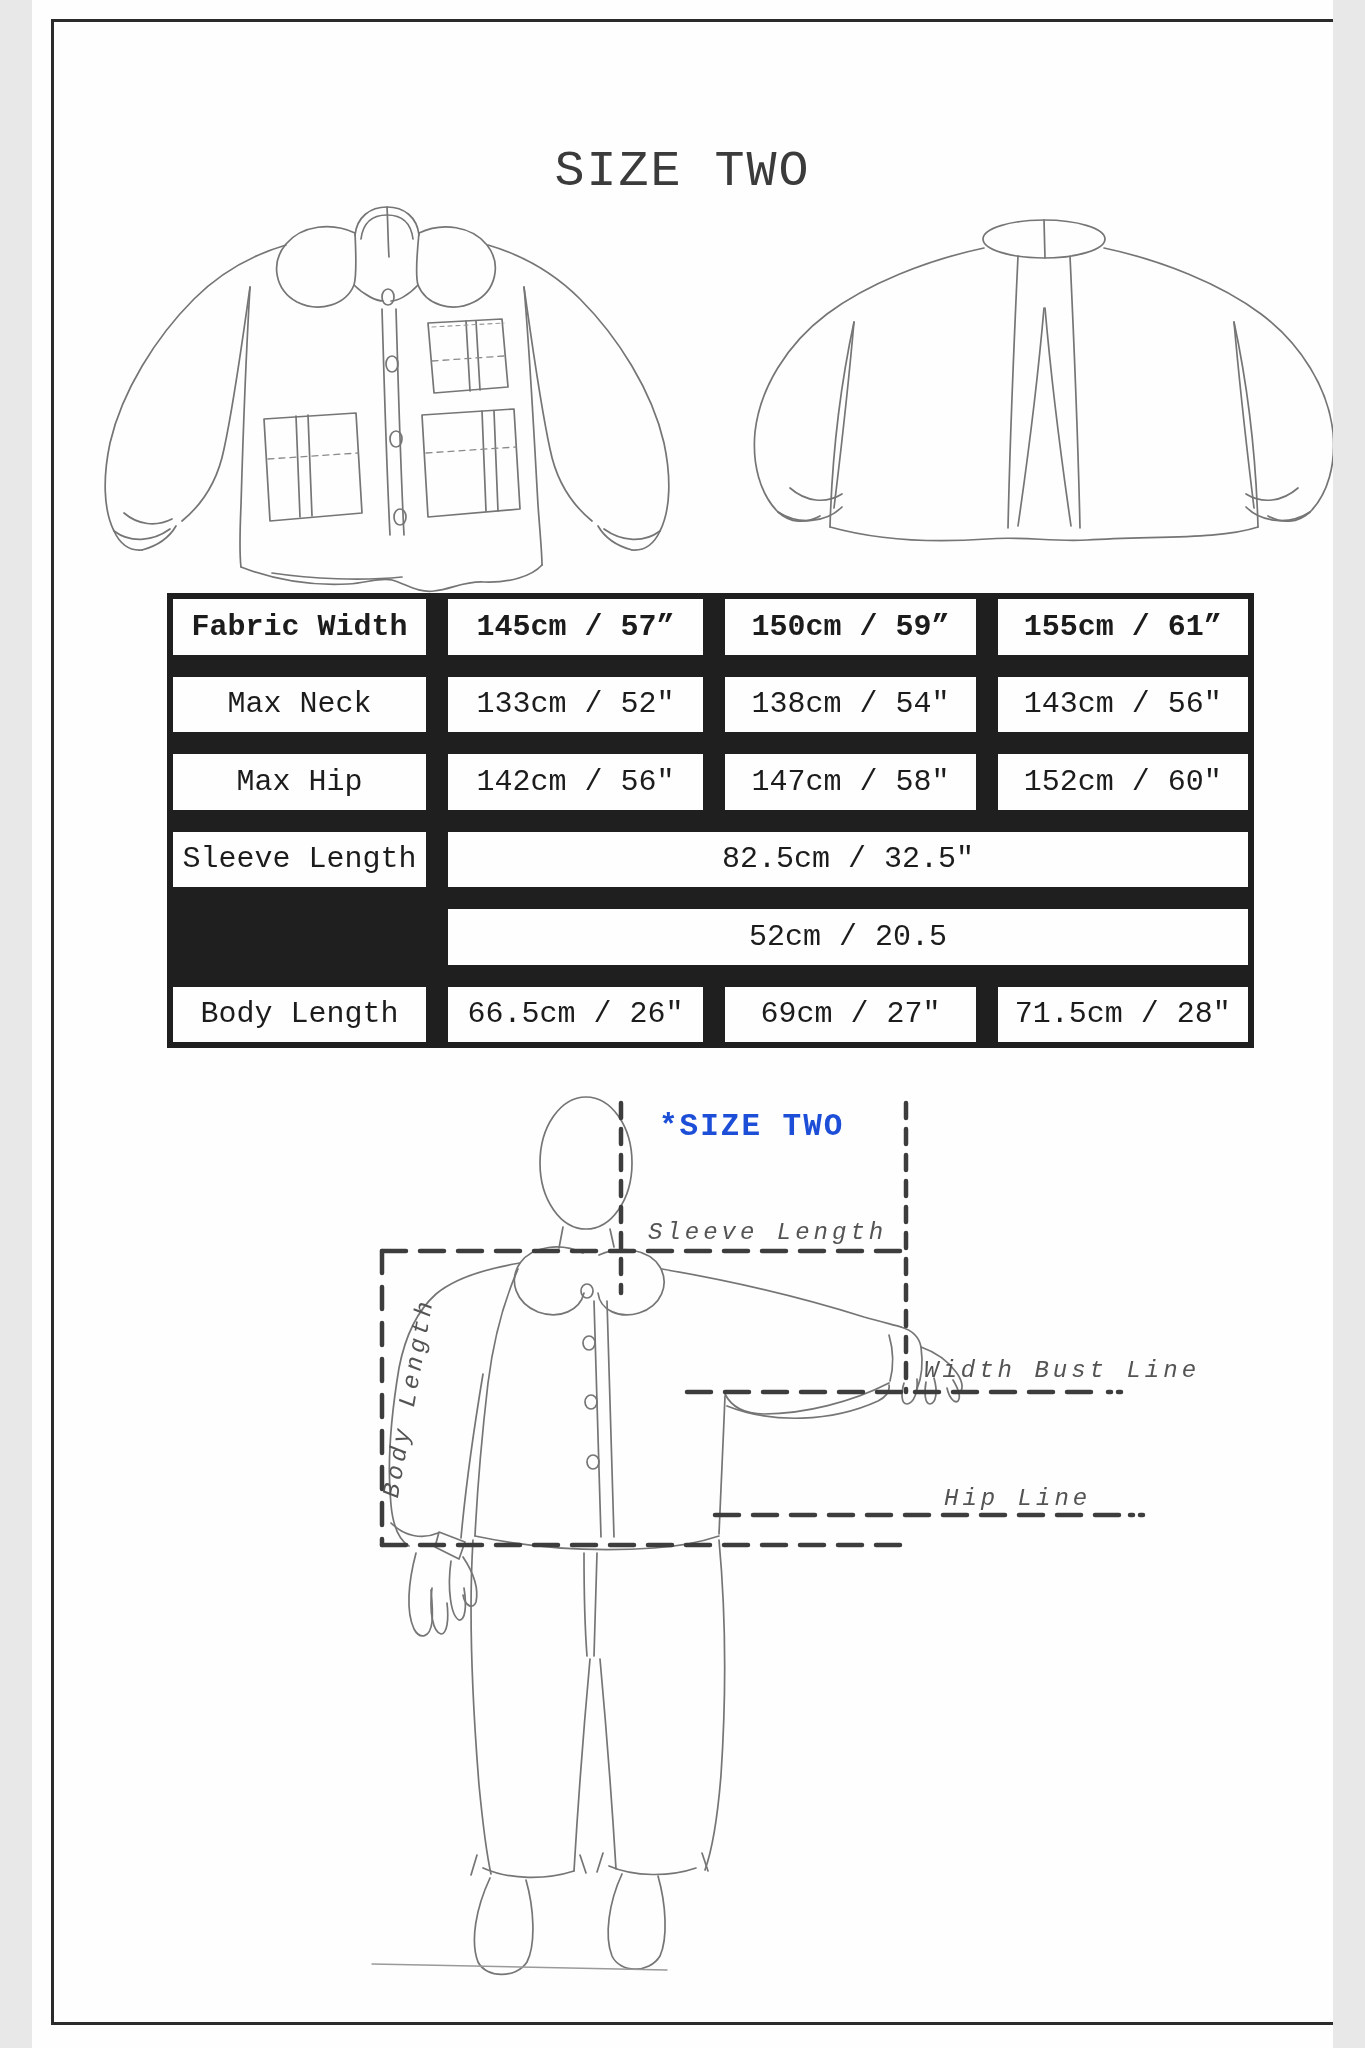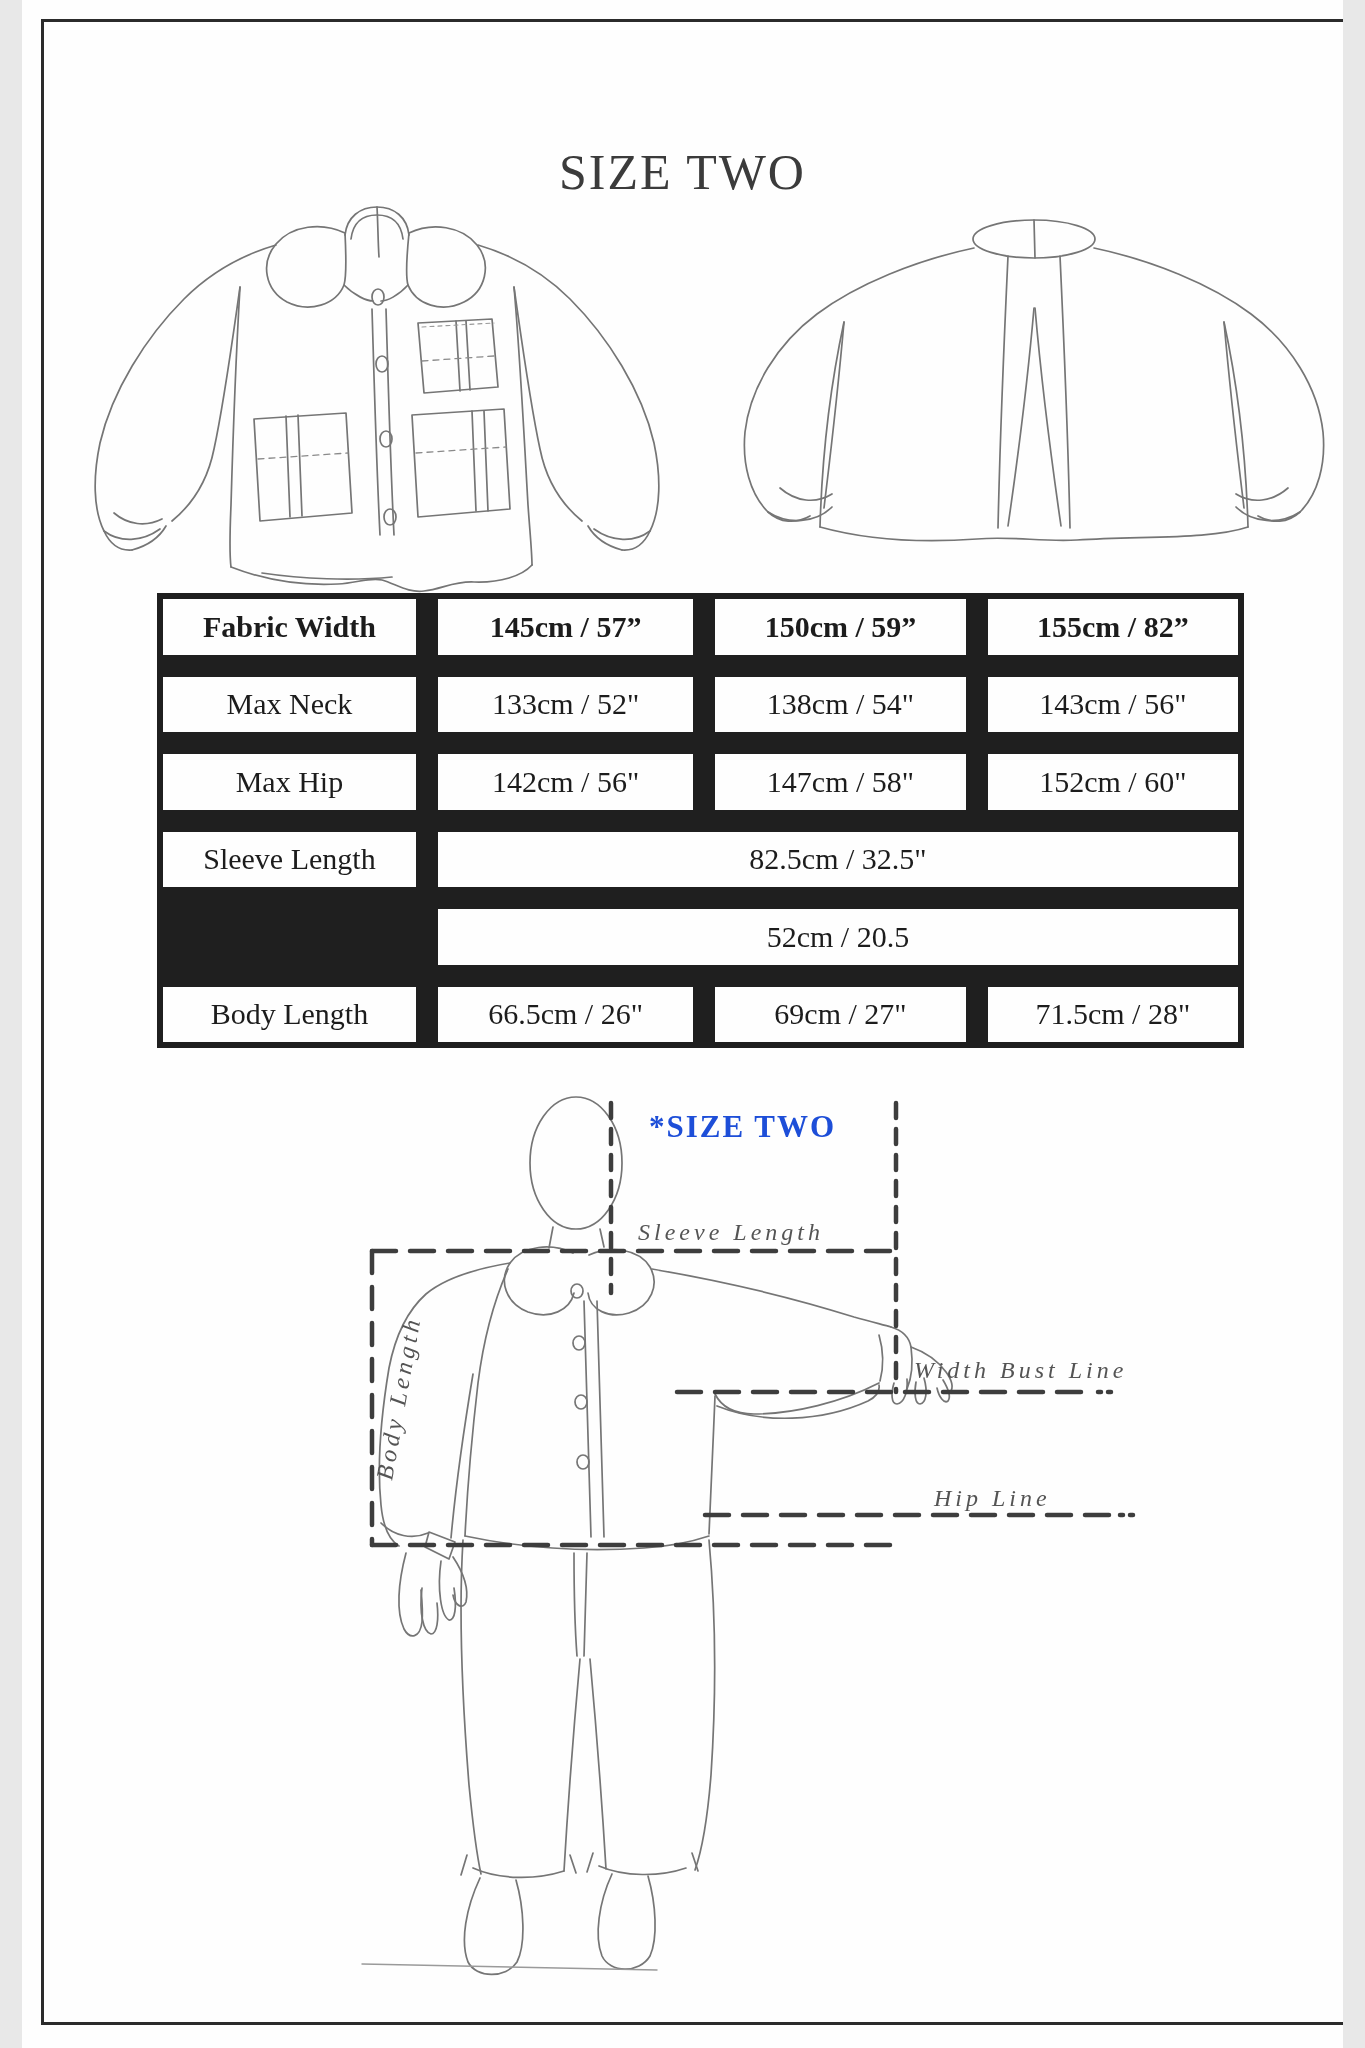--- a/index.html
+++ b/index.html
@@ -1,18 +1,18 @@
 <!DOCTYPE html>
 <html><head>
 <meta charset="utf-8">
 <style>
   html,body{margin:0;padding:0;background:#e8e8e8;}
   #page{
     position:relative;width:1301px;height:2048px;background:#fefefe;
-    font-family:Liberation Serif, serif;color:#1c1c1c;overflow:hidden;margin:0 auto;padding-left:20px;
+    font-family:Liberation Mono, monospace;color:#1c1c1c;overflow:hidden;margin:0 auto;
   }
   #page-frame{
     position:absolute;left:19px;top:19px;width:1323px;height:2006px;
     border:3px solid #2b2b2b;box-sizing:border-box;pointer-events:none;
   }
   .page-title{
     position:absolute;top:143px;left:0;width:100%;text-align:center;
     font-size:50px;font-weight:400;letter-spacing:2px;color:#3b3b3b;
   }
   
@@ -123,21 +123,21 @@
     <path d="M302 96 C 296 165, 286 245, 276 314"></path>
     <path d="M303 96 C 309 165, 319 245, 329 314"></path>
 
     <path d="M88 315 C 135 328, 190 331, 245 327 C 280 324, 310 330, 345 328 C 420 324, 480 327, 516 315"></path>
   </svg>
 
   <div class="size-table">
     <div class="cell hdr">Fabric Width</div>
     <div class="cell hdr">145cm / 57”</div>
     <div class="cell hdr">150cm / 59”</div>
-    <div class="cell hdr">155cm / 82”</div>
+    <div class="cell hdr">155cm / 61”</div>
 
     <div class="cell">Max Neck</div>
     <div class="cell">133cm / 52"</div>
     <div class="cell">138cm / 54"</div>
     <div class="cell">143cm / 56"</div>
 
     <div class="cell">Max Hip</div>
     <div class="cell">142cm / 56"</div>
     <div class="cell">147cm / 58"</div>
     <div class="cell">152cm / 60"</div>

